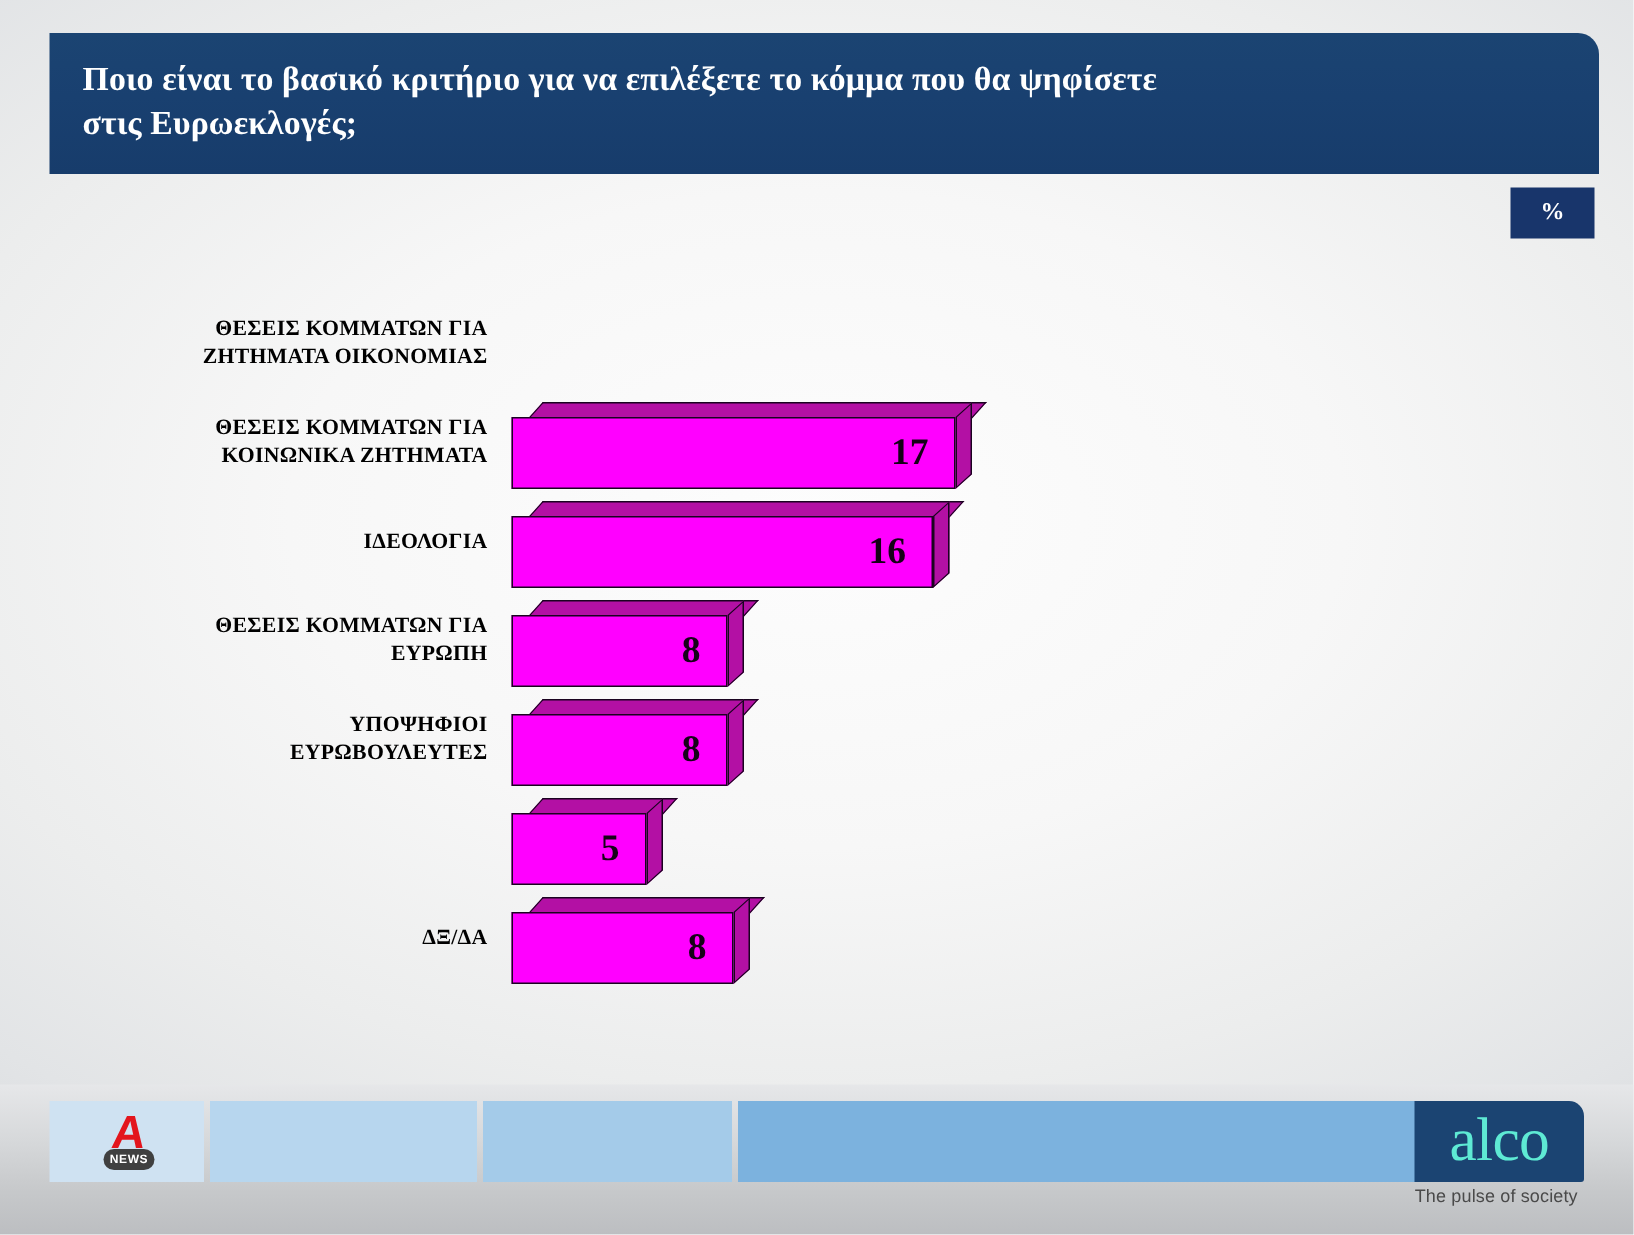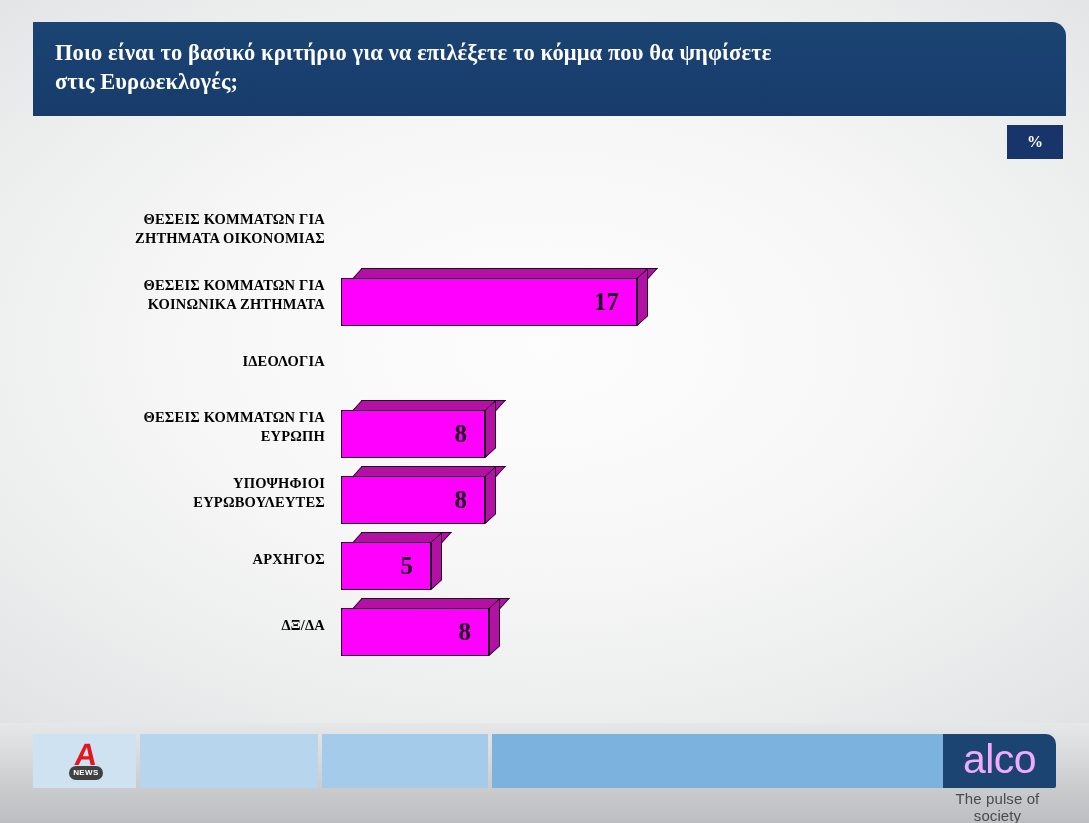--- a/index.html
+++ b/index.html
@@ -220,36 +220,36 @@
     width: 113px;
     height: 54px;
     background: #1b4472;
     border-top-right-radius: 10px;
     border-bottom-right-radius: 2px;
     display: flex;
     align-items: center;
     justify-content: center;
   }
   #alco-text {
-    color: #f0abfc;
-    font-family: Liberation Sans, sans-serif;
+    color: #5eead4;
+    font-family: Liberation Serif, serif;
     font-size: 41px;
     line-height: 41px;
     letter-spacing: -0.5px;
     padding-bottom: 3px;
   }
   #alco-tag {
     position: absolute;
     right: 2px;
     top: 56px;
     width: 113px;
     text-align: center;
     color: #4a4a4a;
     font-family: "Liberation Sans", sans-serif;
-    font-size: 15px;
+    font-size: 12px;
     letter-spacing: 0.1px;
   }
 </style>
 </head>
 <body>
 
 <div id="slide">
 
   <div id="title-bar">
     <div id="title-text">Ποιο είναι το βασικό κριτήριο για να επιλέξετε το κόμμα που θα ψηφίσετε
@@ -276,20 +276,26 @@
           <div class="bar-top" style="width: 296px; left: 11px;"></div>
           <div class="bar-side" style="left: 296px; top: 10px;"></div>
           <div class="bar" style="width: 296px;"></div>
           <div class="bar-value" style="left: 0px; width: 278px;">17</div>
         </div>
       </div>
       <div class="row" style="top: 132px;">
         <div class="cat-label">
           <span class="ln">ΙΔΕΟΛΟΓΙΑ</span>
         </div>
+        <div class="bar-wrap" style="width: 292px;">
+          <div class="bar-top" style="width: 281px; left: 11px;"></div>
+          <div class="bar-side" style="left: 281px; top: 10px;"></div>
+          <div class="bar" style="width: 281px;"></div>
+          <div class="bar-value" style="left: 0px; width: 263px;">16</div>
+        </div>
       </div>
       <div class="row" style="top: 198px;">
         <div class="cat-label">
           <span class="ln">ΘΕΣΕΙΣ ΚΟΜΜΑΤΩΝ ΓΙΑ</span>
           <span class="ln">ΕΥΡΩΠΗ</span>
         </div>
         <div class="bar-wrap" style="width: 155px;">
           <div class="bar-top" style="width: 144px; left: 11px;"></div>
           <div class="bar-side" style="left: 144px; top: 10px;"></div>
           <div class="bar" style="width: 144px;"></div>
@@ -302,23 +308,20 @@
           <span class="ln">ΕΥΡΩΒΟΥΛΕΥΤΕΣ</span>
         </div>
         <div class="bar-wrap" style="width: 155px;">
           <div class="bar-top" style="width: 144px; left: 11px;"></div>
           <div class="bar-side" style="left: 144px; top: 10px;"></div>
           <div class="bar" style="width: 144px;"></div>
           <div class="bar-value" style="left: 0px; width: 126px;">8</div>
         </div>
       </div>
       <div class="row" style="top: 330px;">
-        <div class="cat-label">
-          <span class="ln">ΑΡΧΗΓΟΣ</span>
-        </div>
         <div class="bar-wrap" style="width: 101px;">
           <div class="bar-top" style="width: 90px; left: 11px;"></div>
           <div class="bar-side" style="left: 90px; top: 10px;"></div>
           <div class="bar" style="width: 90px;"></div>
           <div class="bar-value" style="left: 0px; width: 72px;">5</div>
         </div>
       </div>
       <div class="row" style="top: 396px;">
         <div class="cat-label">
           <span class="ln">ΔΞ/ΔΑ</span>

